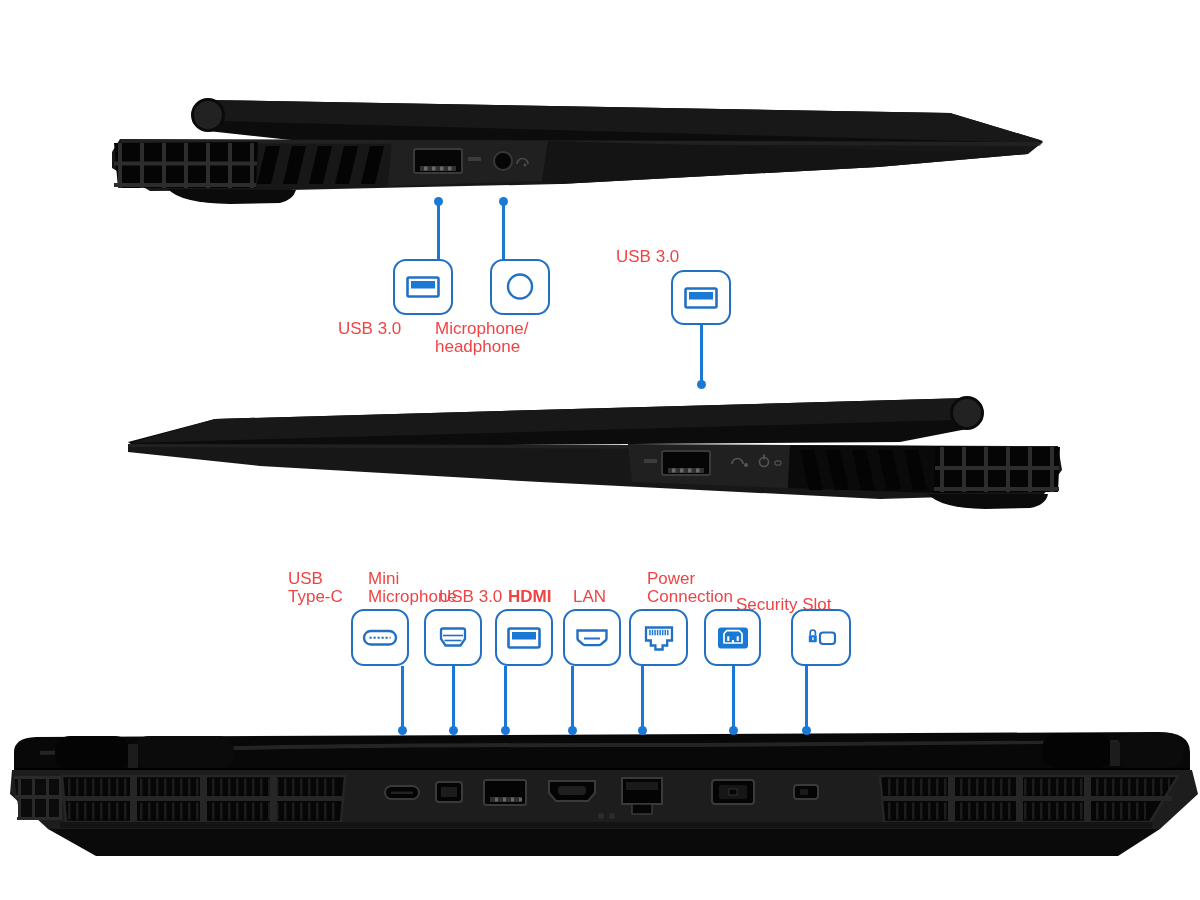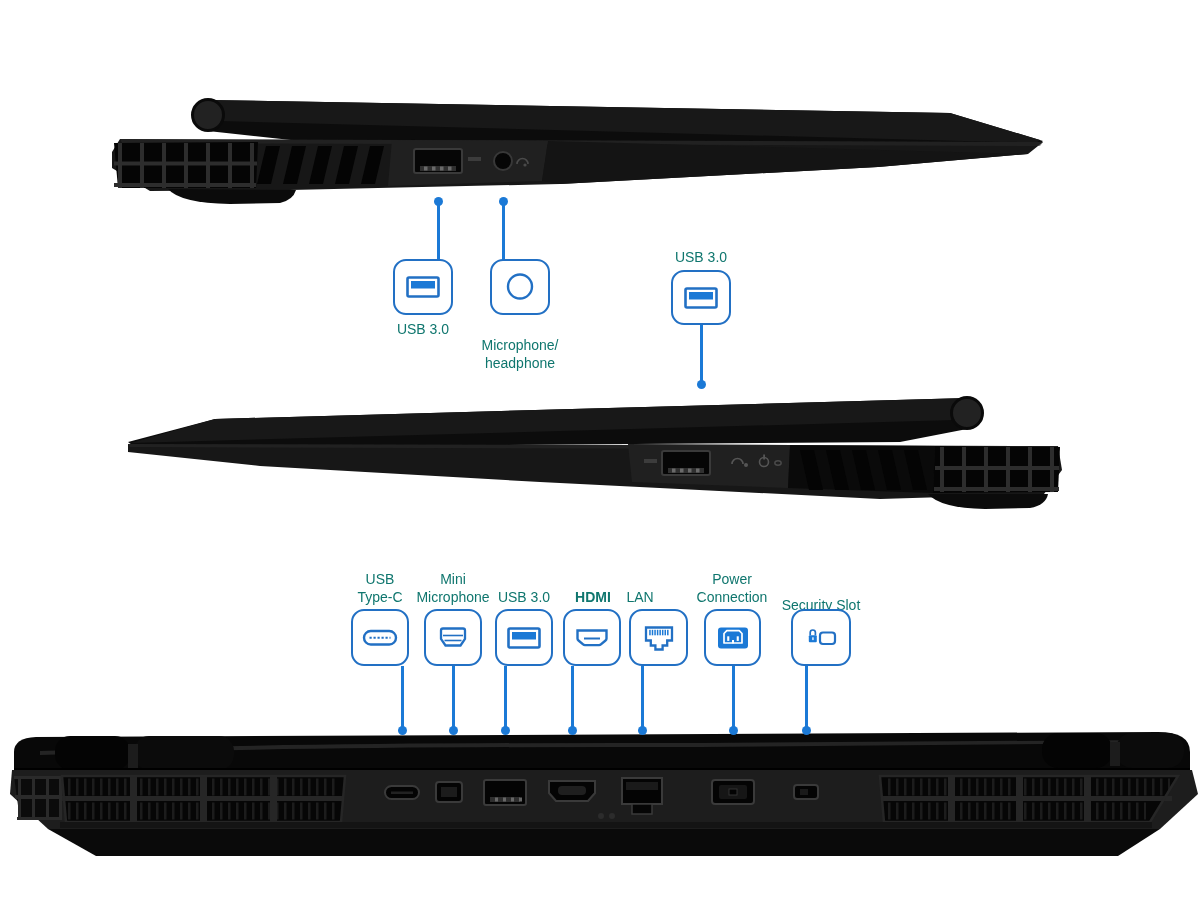--- a/index.html
+++ b/index.html
@@ -4,22 +4,22 @@
 <style>
   html,body{margin:0;padding:0;background:#fff;}
   .stage{position:relative;width:1200px;height:900px;background:#ffffff;overflow:hidden;
          font-family:"Liberation Sans", sans-serif;}
   .artwork{position:absolute;left:0;top:0;z-index:1;}
   .callout{position:absolute;left:0;top:0;z-index:2;}
   .dot{position:absolute;width:9px;height:9px;border-radius:50%;background:#1b79d6;}
   .vline{position:absolute;width:3px;background:#1b79d6;}
   .cbox{position:absolute;background:#ffffff;border:2.5px solid #2270c4;border-radius:13px;
         display:flex;align-items:center;justify-content:center;box-sizing:border-box;}
-  .clabel{position:absolute;width:170px;text-align:center;color:#0f766e;
-          font-size:14px;line-height:18px;font-weight:500;}
+  .clabel{position:absolute;width:170px;color:#ef4444;
+          font-size:17px;line-height:18px;font-weight:500;}
   .clabel span{display:block;}
 </style>
 </head>
 <body>
 
 <div class="stage">
 
   <svg class="artwork" width="1200" height="900" viewBox="0 0 1200 900">
 
     <g>
@@ -218,21 +218,21 @@
   </div>
 
   <div class="callout">
     <div class="dot" style="left:498.5px;top:196.5px;"></div>
     <div class="vline" style="left:501.5px;top:205px;height:55px;"></div>
     <div class="cbox" style="left:490px;top:259px;width:60px;height:56px;">
       <svg width="44" height="44" viewBox="0 0 44 44">
         <circle cx="22" cy="21.5" r="12" fill="none" stroke="#2270c4" stroke-width="2.4"></circle>
       </svg>
     </div>
-    <div class="clabel" style="left:435px;top:336px;">
+    <div class="clabel" style="left:435px;top:320px;">
       <span>Microphone/</span>
         <span>headphone</span>
     </div>
   </div>
 
   <div class="callout">
     <div class="clabel" style="left:616px;top:248px;">
       <span>USB 3.0</span>
         <span></span>
     </div>
@@ -240,21 +240,21 @@
       <svg width="44" height="44" viewBox="0 0 44 44">
         <rect x="6.5" y="12.5" width="31" height="19" rx="1.5" fill="none" stroke="#2270c4" stroke-width="2.6"></rect>
         <rect x="10" y="16" width="24" height="7.5" fill="#1b79d6"></rect>
       </svg>
     </div>
     <div class="vline" style="left:699.5px;top:325px;height:56px;"></div>
     <div class="dot" style="left:696.5px;top:379.5px;"></div>
   </div>
 
   <div class="callout">
-    <div class="clabel" style="left:295px;top:570px;">
+    <div class="clabel" style="left:288px;top:570px;">
       <span>USB</span>
         <span>Type-C</span>
     </div>
     <div class="cbox" style="left:351px;top:609px;width:58px;height:57px;">
       <svg width="44" height="44" viewBox="0 0 44 44">
         <rect x="6" y="15" width="32" height="13.5" rx="6.75" fill="none" stroke="#2270c4" stroke-width="2.4"></rect>
         <line x1="11.5" y1="21.75" x2="32.5" y2="21.75" stroke="#2270c4" stroke-width="1.8" stroke-dasharray="2.2 1.8"></line>
       </svg>
     </div>
     <div class="vline" style="left:400.5px;top:666px;height:61px;"></div>
@@ -301,21 +301,21 @@
       <svg width="44" height="44" viewBox="0 0 44 44">
         <path d="M7.5 14.5 h29 v8 a2.5 2.5 0 0 1 -1 2 l-4.6 3.9 a3 3 0 0 1 -1.9 0.7 h-14 a3 3 0 0 1 -1.9 -0.7 L8.5 24.5 a2.5 2.5 0 0 1 -1 -2 z" fill="none" stroke="#2270c4" stroke-width="2.4"></path>
         <line x1="14" y1="22.5" x2="30" y2="22.5" stroke="#2270c4" stroke-width="2"></line>
       </svg>
     </div>
     <div class="vline" style="left:570.5px;top:666px;height:61px;"></div>
     <div class="dot" style="left:567.5px;top:725.5px;"></div>
   </div>
 
   <div class="callout">
-    <div class="clabel" style="left:555px;top:588px;">
+    <div class="clabel" style="left:573px;top:588px;">
       <span>LAN</span>
         <span></span>
     </div>
     <div class="cbox" style="left:629px;top:609px;width:59px;height:57px;">
       <svg width="44" height="44" viewBox="0 0 44 44">
         <path d="M9 11.5 h26 v13 h-4.8 v5 h-4.6 v4 h-7.2 v-4 h-4.6 v-5 H9 z" fill="none" stroke="#2270c4" stroke-width="2.3"></path>
         <g fill="#1b79d6">
           <rect x="12.2" y="13.8" width="1.5" height="5.5"></rect>
             <rect x="14.75" y="13.8" width="1.5" height="5.5"></rect>
           <rect x="17.3" y="13.8" width="1.5" height="5.5"></rect>

